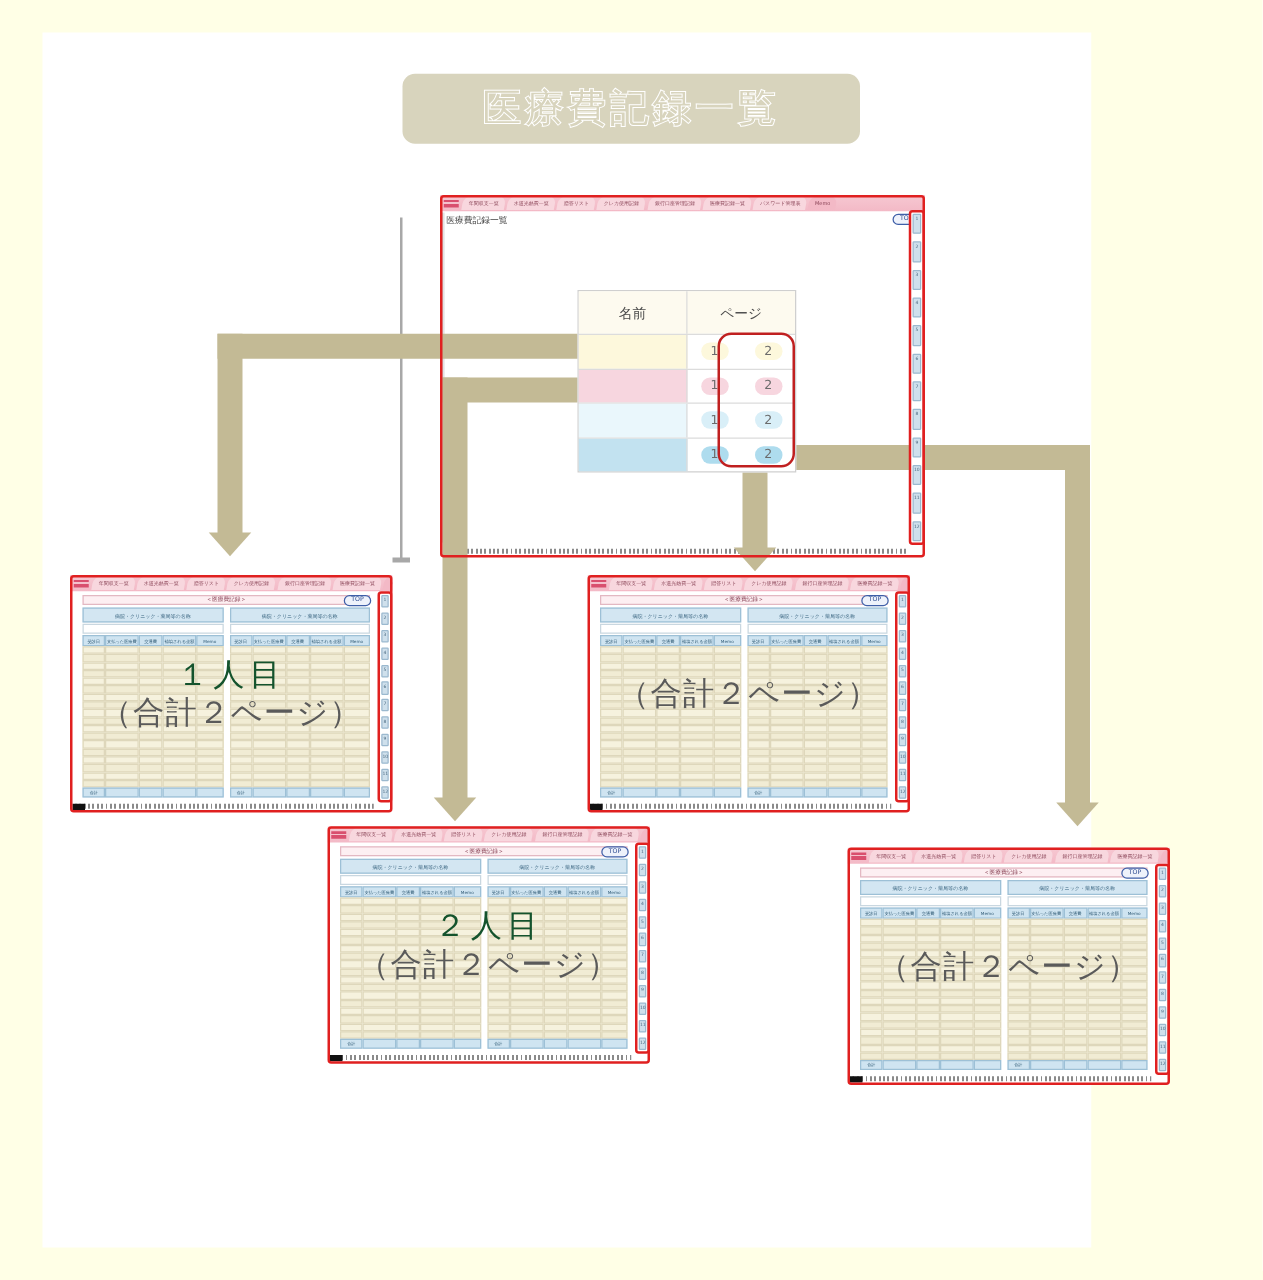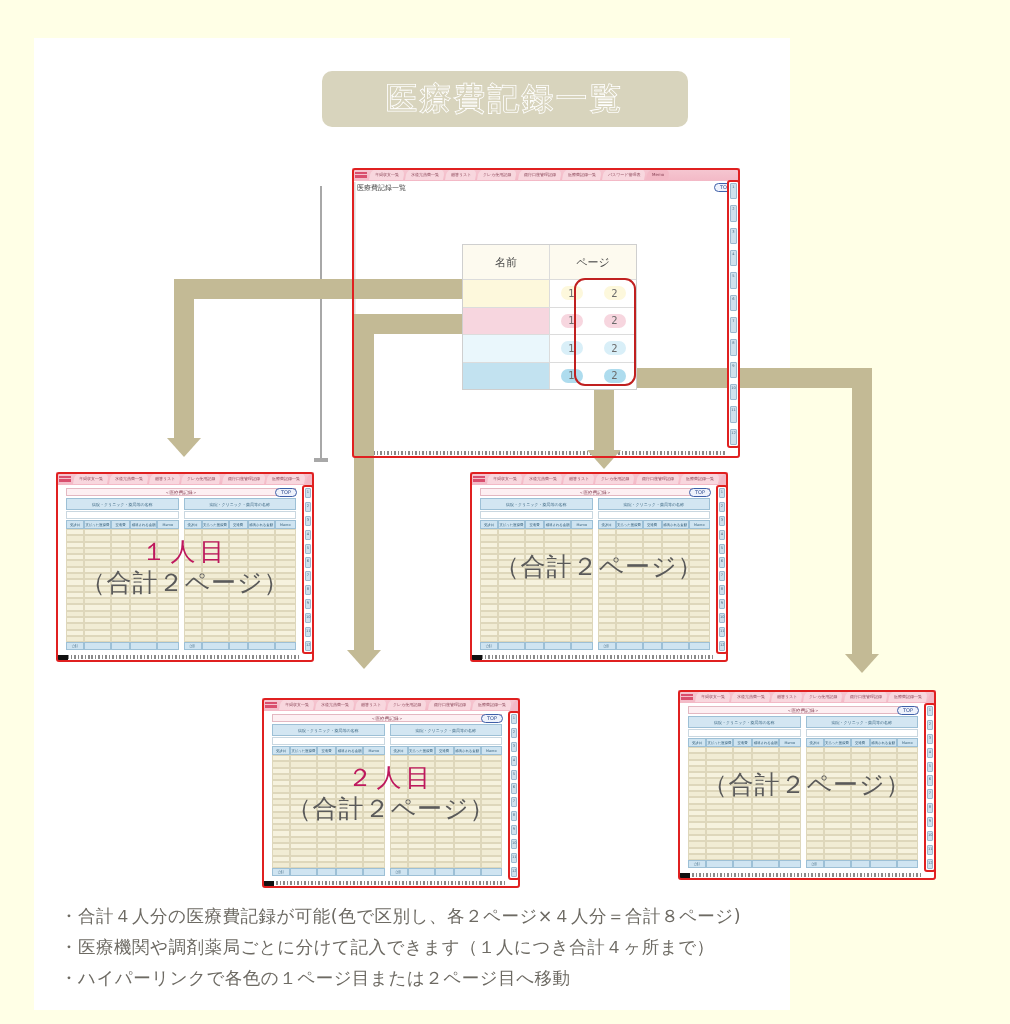--- a/index.html
+++ b/index.html
@@ -5,23 +5,22 @@
   * { box-sizing: border-box; }
   html, body { margin:0; padding:0; }
   body {
     width:1010px; height:1024px;
     background:#ffffe6;
     font-family:"DejaVu Sans","Liberation Sans",sans-serif;
     overflow:hidden;
   }
   #canvas {
     position:absolute; left:34px; top:26px;
-    width:756px; height:972px;
+    width:839px; height:972px;
     background:#ffffff;
-    margin-top:12px;
   }
 
   
   .title-banner{
     position:absolute; left:288px; top:33px; width:366px; height:56px;
     background:#d8d4bd; border-radius:10px;
     display:flex; align-items:center; justify-content:center;
   }
   .title-banner .t{
     font-size:31px; letter-spacing:3px; color:#d8d4bd;
@@ -119,21 +118,21 @@
   .pane-foot{ display:flex; height:8px; }
   .pane-foot div{ border:0.5px solid #9dc0d6; background:#cfe4f1; font-size:3.2px; color:#2f5a75;
     display:flex;align-items:center;justify-content:center; }
   .c1{ width:16%; } .c2{ width:24%; } .c3{ width:17%; } .c4{ width:24%; } .c5{ width:19%; }
 
   
   .biglabel{
     position:absolute; left:0; right:0; top:50%; transform:translateY(-50%);
     text-align:center; z-index:7; pointer-events:none;
   }
-  .biglabel .l1{ font-size:25px; color:#be185d; letter-spacing:4px; line-height:1.25; }
+  .biglabel .l1{ font-size:25px; color:#14532d; letter-spacing:4px; line-height:1.25; }
   .biglabel .l2{ font-size:25px; color:#5a5a5a; letter-spacing:1px; line-height:1.25; }
 
   
   .listtable{
     position:absolute; left:428px; top:206px; width:175px; height:146px;
     border:1px solid #cfcfcf; background:#fff; z-index:4;
     display:flex; flex-direction:column;
   }
   .lt-head{ display:flex; height:34px; background:#fdfaef; }
   .lt-head div{
@@ -976,21 +975,21 @@
       </div>
       <div class="dotrail"></div>
       <div class="blackchip"></div>
     </div>
     <div class="redframe"></div>
     <div class="biglabel">
       <div class="l2">（合計２ページ）</div>
     </div>
   </div>
 
-  <div class="sheet" style="left:228px; top:660px; width:258px; height:190px;text-decoration:underline;">
+  <div class="sheet" style="left:228px; top:635px; width:258px; height:190px;text-decoration:underline;">
     <div class="body">
       <div class="navbar">
         <div class="hamb"></div>
         <div class="navtab">
             <span>年間収支一覧</span>
           </div>
         <div class="navtab">
             <span>水道光熱費一覧</span>
           </div>
         <div class="navtab">
@@ -1667,19 +1666,14 @@
       </div>
       <div class="dotrail"></div>
       <div class="blackchip"></div>
     </div>
     <div class="redframe"></div>
     <div class="biglabel">
       <div class="l2">（合計２ページ）</div>
     </div>
   </div>
 
-  <div class="captions">
-    <p>・合計４人分の医療費記録が可能(色で区別し、各２ページ×４人分＝合計８ページ)</p>
-    <p>・医療機関や調剤薬局ごとに分けて記入できます（１人につき合計４ヶ所まで）</p>
-    <p>・ハイパーリンクで各色の１ページ目または２ページ目へ移動</p>
-  </div>
 
 </div>
 
 </body></html>

